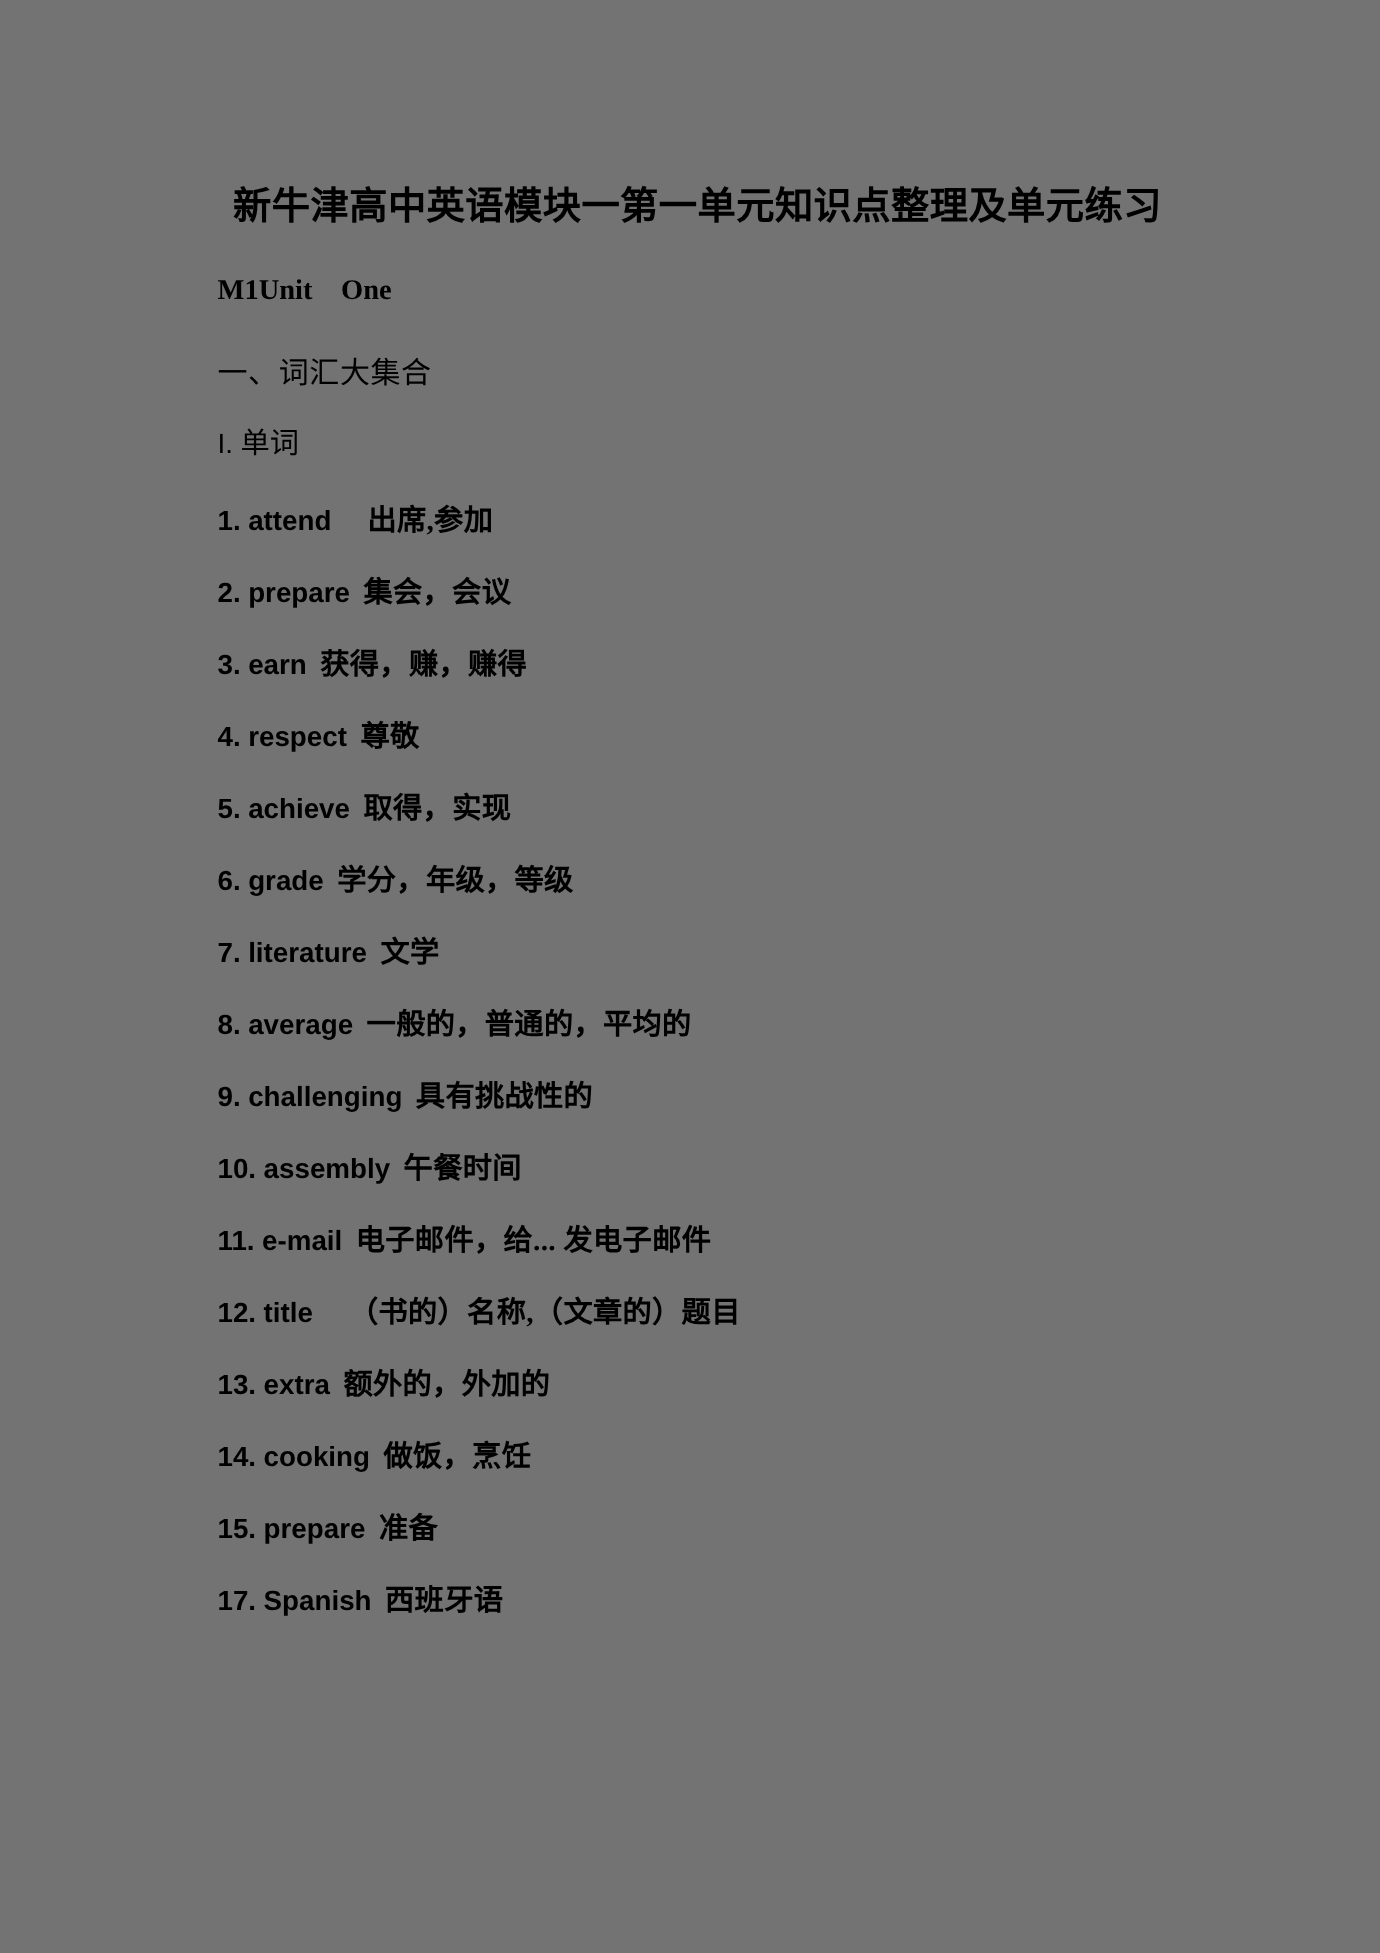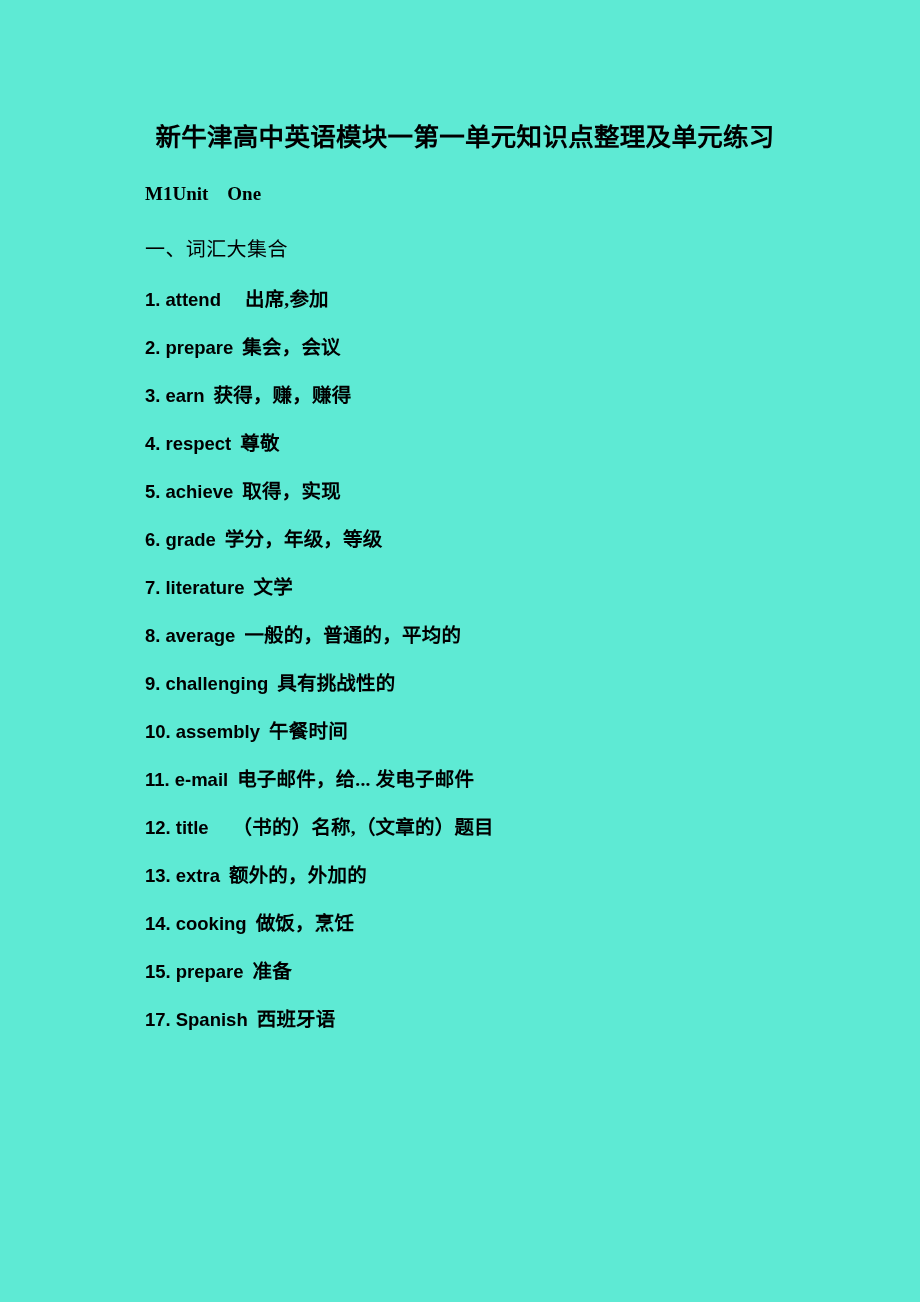--- a/index.html
+++ b/index.html
@@ -108,29 +108,32 @@
     margin-left: 9px;
     letter-spacing: 0.2px;
   }
   .vocab-item .gloss.wide {
     margin-left: 24px;
   }
 </style>
 </head>
 <body style="color: rgb(0, 0, 0);">
 
-<div class="page" style="background: #5eead4;">
+<div class="page" style="background: #737373;">
   <div class="content">
 
     <h1 class="doc-title">新牛津高中英语模块一第一单元知识点整理及单元练习</h1>
 
     <h2 class="doc-subtitle">M1Unit One</h2>
 
     <p class="section-head">一、词汇大集合</p>
 
+    <p class="sub-head">
+      <span class="latin">I.</span><span class="cjk">单词</span>
+    </p>
 
     <ul class="vocab-list" id="vocab-list">
         <li class="vocab-item"><span class="num">1.</span><span class="word">attend</span><span class="gloss wide">出席,参加</span></li>
         <li class="vocab-item"><span class="num">2.</span><span class="word">prepare</span><span class="gloss">集会，会议</span></li>
         <li class="vocab-item"><span class="num">3.</span><span class="word">earn</span><span class="gloss">获得，赚，赚得</span></li>
         <li class="vocab-item"><span class="num">4.</span><span class="word">respect</span><span class="gloss">尊敬</span></li>
         <li class="vocab-item"><span class="num">5.</span><span class="word">achieve</span><span class="gloss">取得，实现</span></li>
         <li class="vocab-item"><span class="num">6.</span><span class="word">grade</span><span class="gloss">学分，年级，等级</span></li>
         <li class="vocab-item"><span class="num">7.</span><span class="word">literature</span><span class="gloss">文学</span></li>
         <li class="vocab-item"><span class="num">8.</span><span class="word">average</span><span class="gloss">一般的，普通的，平均的</span></li>

